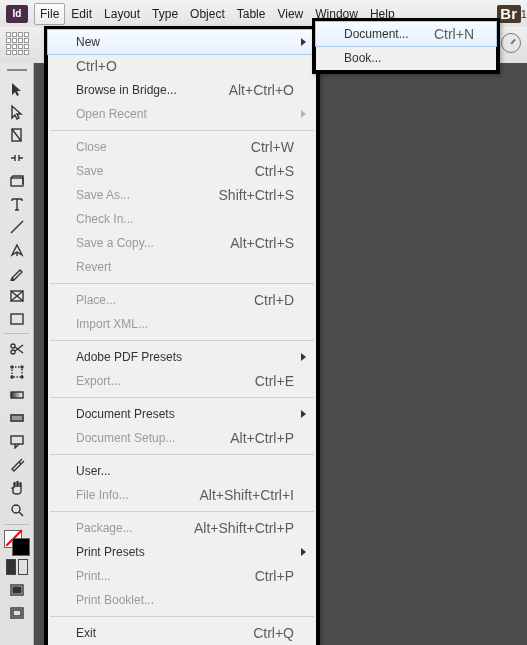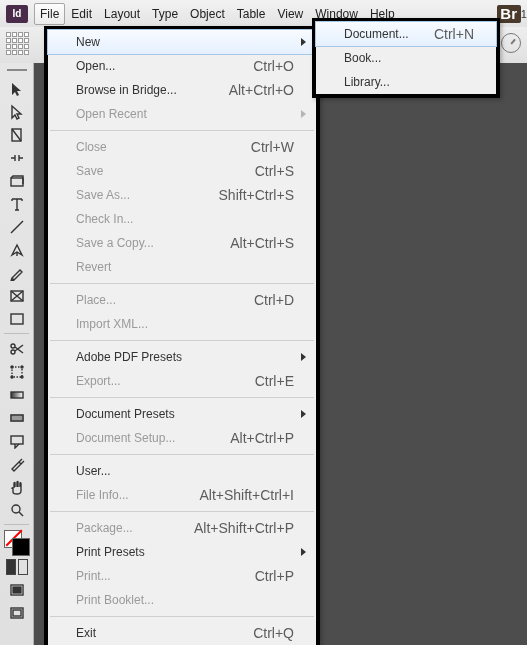--- a/index.html
+++ b/index.html
@@ -237,21 +237,20 @@
         </svg>
       </div>
   </div>
 
   <div class="menu main">
     <div class="mrow hi">
         <span class="lbl">New</span>
         <span class="arw"></span>
       </div>
     <div class="mrow">
-        <span class="lbl">Open...</span>
         <span class="sc">Ctrl+O</span>
       </div>
     <div class="mrow">
         <span class="lbl">Browse in Bridge...</span>
         <span class="sc">Alt+Ctrl+O</span>
       </div>
     <div class="mrow dis">
         <span class="lbl">Open Recent</span>
         <span class="arw"></span>
       </div>
@@ -336,18 +335,15 @@
   </div>
 
   <div class="menu sub">
     <div class="mrow hi">
         <span class="lbl">Document...</span>
         <span class="sc">Ctrl+N</span>
       </div>
     <div class="mrow">
         <span class="lbl">Book...</span>
       </div>
-    <div class="mrow">
-        <span class="lbl">Library...</span>
-      </div>
   </div>
 
 </div>
 
 </body></html>

